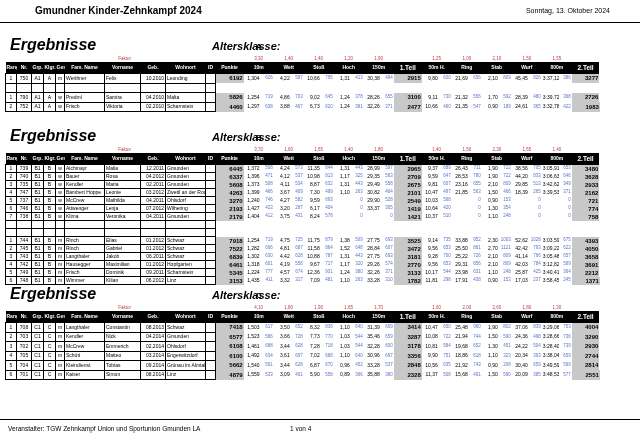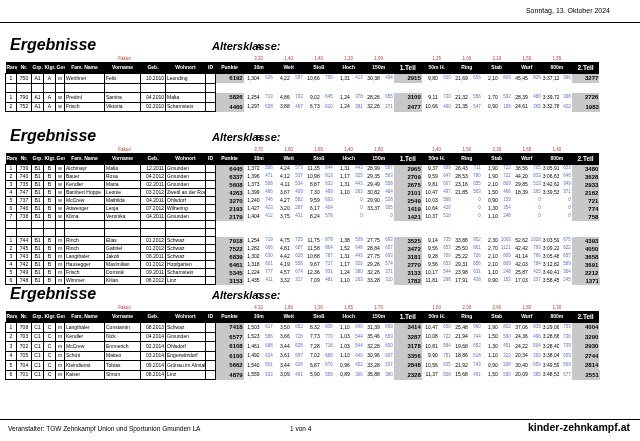--- a/index.html
+++ b/index.html
@@ -30,20 +30,21 @@
   .tA tr.data td{height:8.5px;} .tB tr.data td{height:7px;} .tC tr.data td{height:8.5px;}
   .footer-left{position:absolute;left:8px;top:425px;font-size:6.5px;}
   .footer-center{position:absolute;left:290px;top:425px;font-size:6.5px;}
   .footer-right{position:absolute;right:10px;top:421px;font-size:10.5px;font-weight:bold;}
 </style>
 </head>
 <body>
 
 <div class="page">
 
+  <div class="doc-title">Gmundner Kinder-Zehnkampf 2024</div>
   <div class="doc-date">Sonntag, 13. Oktober 2024</div>
   <div class="rule" id="rule-top"></div>
 
   <div class="section" id="blk-A">
     <div class="ergebnisse">Ergebnisse</div>
     <div class="ak-label">Altersklasse:</div>
     <div class="ak-value">A</div>
     <table class="results tA">
         <colgroup>
           <col style="width: 11px;">
@@ -1166,15 +1167,14 @@
             <td class="pts" style="color: rgb(98, 115, 204);">577</td>
             <td class="gray" style="background: rgb(200, 200, 200);">2551</td>
           </tr>
         </tbody>
       </table>
   </div>
 
   <div class="rule" id="rule-bottom"></div>
   <div class="footer-left">Veranstalter: TGW Zehnkampf Union und Sportunion Gmunden LA</div>
   <div class="footer-center">1 von 4</div>
-  <div class="footer-right">kinder-zehnkampf.at</div>
 
 </div>
 
 </body></html>

